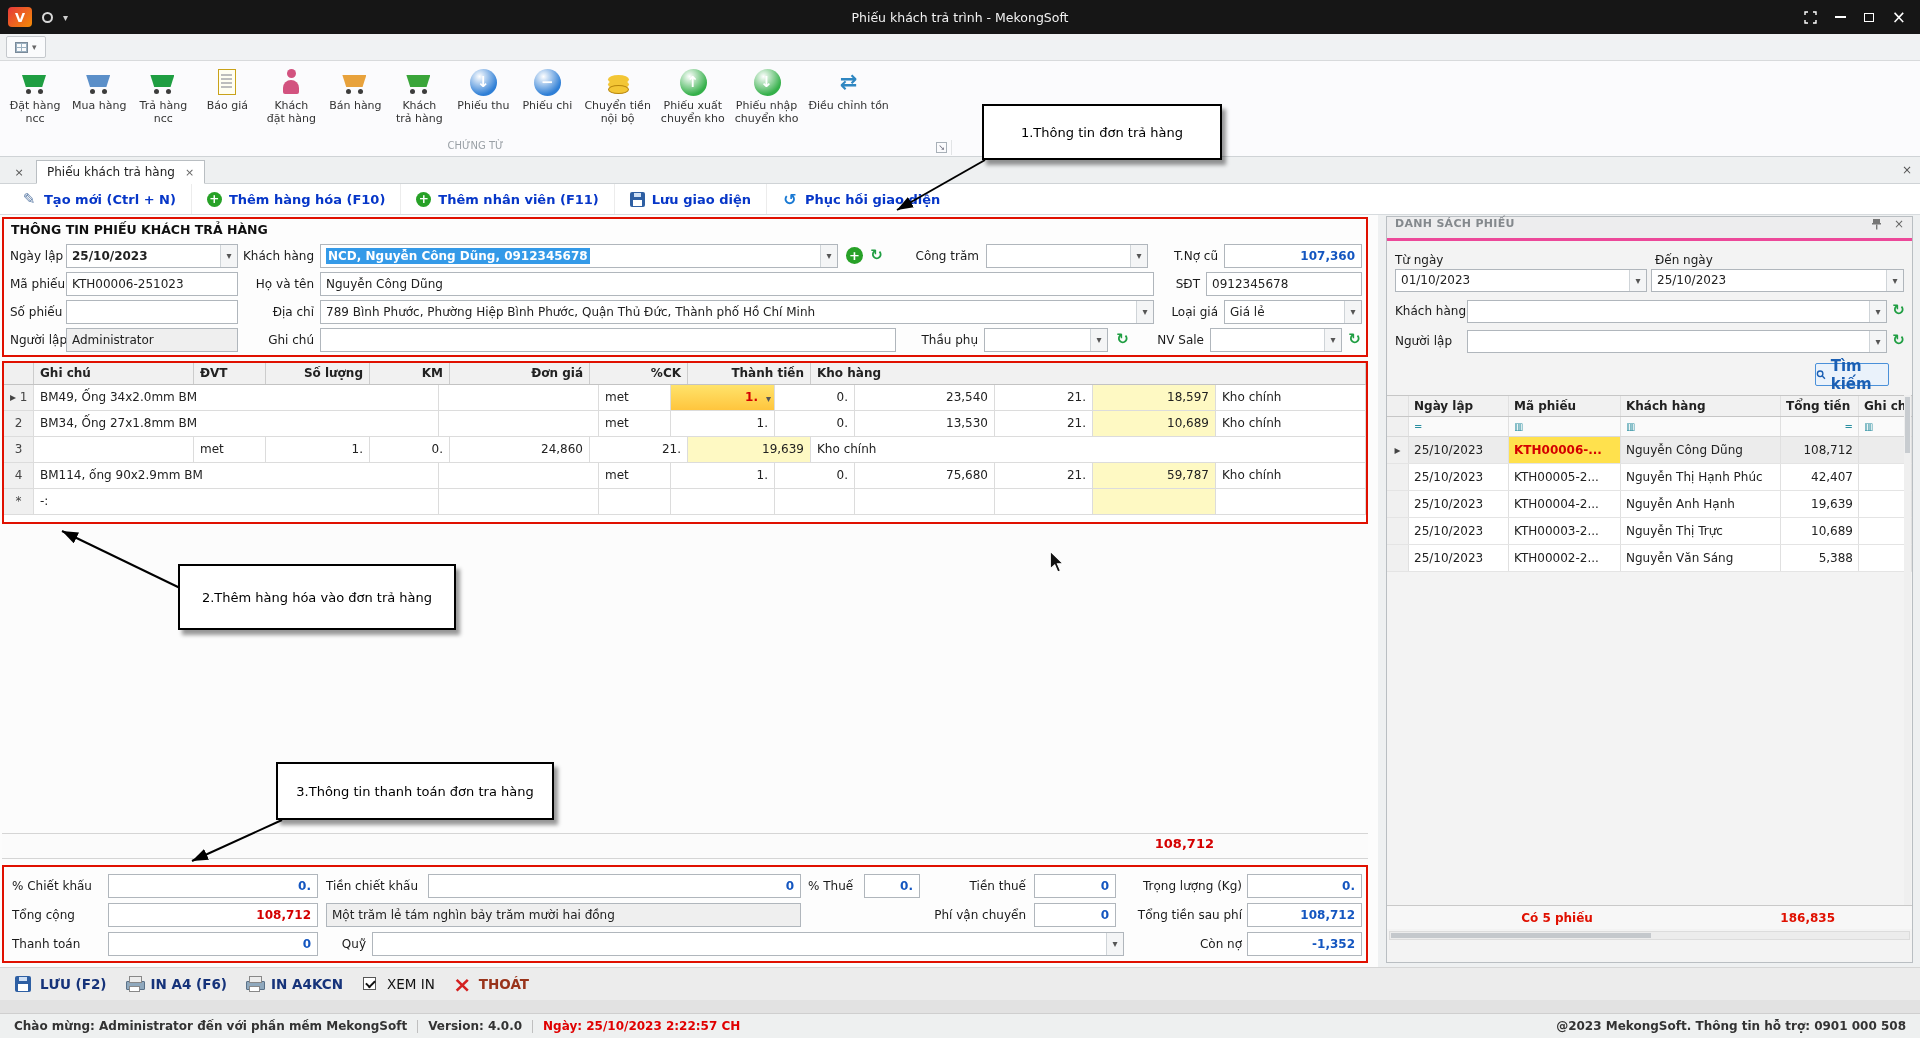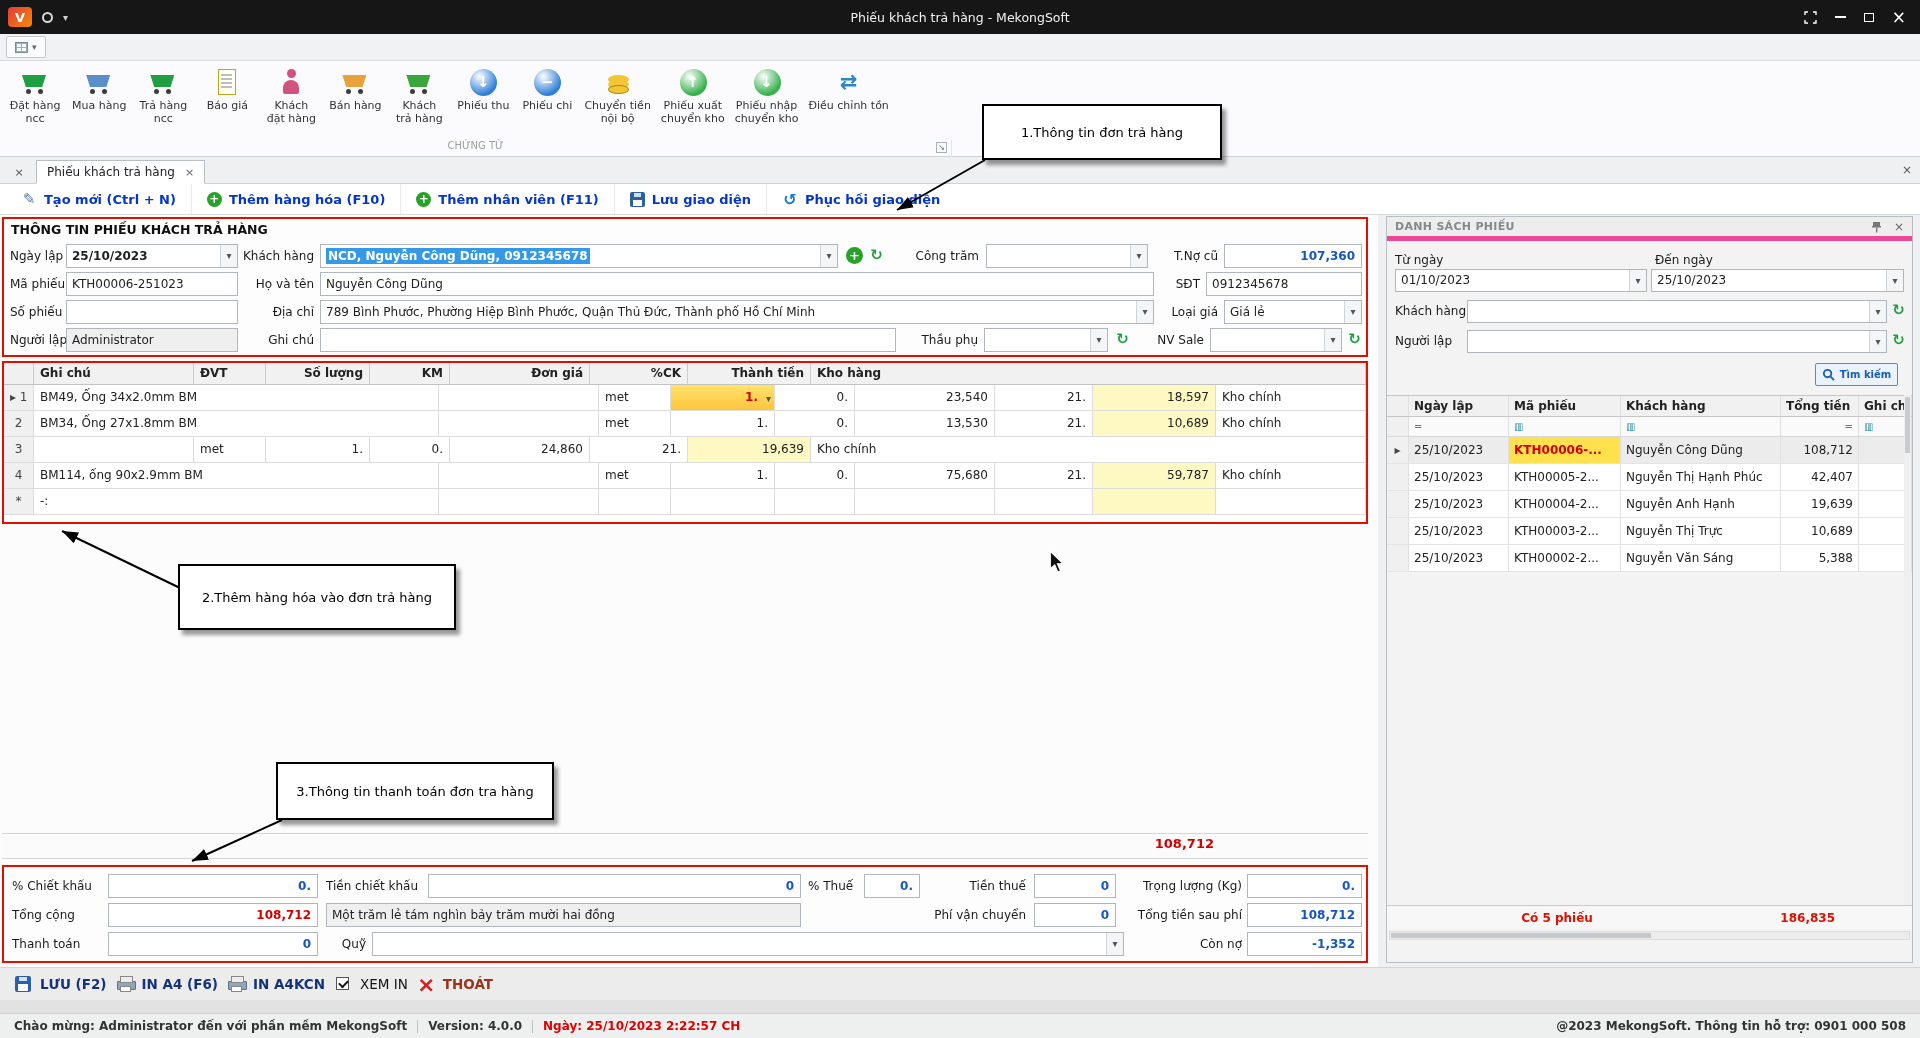--- a/index.html
+++ b/index.html
@@ -105,43 +105,43 @@
 .irow.selected .cc3{background:linear-gradient(#ffe36b,#ffc53d);color:#d40000;font-weight:bold;padding-right:16px}
 .irow.selected .cc3::after{content:"▾";position:absolute;right:3px;top:1px;color:#555;font-size:10px}
 
 .sumrow{position:absolute;left:2px;top:618px;width:1366px;height:26px;background:#fbfbfb;border-top:1px solid #d5d5d5;border-bottom:1px solid #d5d5d5}
 .sumval{position:absolute;left:1050px;top:2px;width:162px;text-align:right;color:#d40000;font-weight:bold;font-size:13px}
 
 
 #paybox{left:2px;top:650px;width:1366px;height:98px;background:#fdfdfd}
 
 
-#footbar{position:absolute;left:0;top:967px;width:1920px;height:33px;background:#ececec;border-top:1px solid #d5d5d5;display:flex;align-items:center;gap:9px;padding-left:14px}
+#footbar{position:absolute;left:0;top:967px;width:1920px;height:33px;background:#ececec;border-top:1px solid #d5d5d5;display:flex;align-items:center;gap:18px;padding-left:14px}
 .fbtn{display:flex;align-items:center;gap:7px;font-weight:bold;font-size:13.5px}
 .fic{position:relative;width:19px;height:18px;flex:none}
 .fic b{position:absolute}
 .fic-save i{position:absolute;left:1px;top:1px;width:16px;height:16px;background:#2e5fa3;border-radius:2px}
 .fic-save i::before{content:"";position:absolute;left:3px;bottom:1px;width:10px;height:7px;background:#fff}
 .fic-save i::after{content:"";position:absolute;left:4px;top:1px;width:8px;height:4px;background:#cfe0f5}
 .fic-print i{position:absolute;left:0;top:0;width:19px;height:18px}
 .fic-print i::before{content:"";position:absolute;left:1px;top:6px;width:17px;height:7px;background:#8fa8bd;border:1px solid #5a7187;border-radius:1px}
 .fic-print i::after{content:"";position:absolute;left:4px;top:1px;width:11px;height:5px;background:#ececec;border:1px solid #888}
 .fic-print b{left:4px;top:11px;width:11px;height:6px;background:#fff;border:1px solid #888}
 .fic-check i{position:absolute;left:2px;top:2px;width:13px;height:13px;border:1px solid #555;background:#fff}
 .fic-check i::after{content:"";position:absolute;left:2px;top:2px;width:7px;height:4px;border-left:2px solid #111;border-bottom:2px solid #111;transform:rotate(-45deg)}
 .fic-x{display:flex;align-items:center;justify-content:center;color:#d42020;font-size:22px;font-weight:bold}
 
 
 #panel{position:absolute;left:1386px;top:216px;width:527px;height:747px;background:#f3f3f3;border:1px solid #b9bec2}
-.phead{height:24px;background:#ededee;border-bottom:5px solid #ec4899;display:flex;align-items:center;padding:0 8px}
+.phead{height:24px;background:#ededee;border-bottom:3px solid #ec4899;display:flex;align-items:flex-start;padding:0 8px}
 .phead .ptitle{font-size:11px;font-weight:bold;color:#84898d;letter-spacing:.3px}
 .phead .ptools{margin-left:auto;display:flex;align-items:center;gap:12px;color:#666}
 .plb{position:absolute;font-size:12px;color:#1a1a1a;height:22px;line-height:22px;white-space:nowrap}
 .pin{position:absolute;height:23px;background:#fff;border:1px solid #b0b6bc;font-size:12px;line-height:21px;padding:0 5px;white-space:nowrap;overflow:hidden}
-.searchbtn{position:absolute;left:428px;top:146px;width:83px;height:23px;background:#eaf2fb;border:1px solid #4a90d9;border-radius:2px;display:flex;align-items:center;justify-content:center;gap:5px;color:#1a5fb4;font-weight:bold;font-size:10px}
+.searchbtn{position:absolute;left:428px;top:146px;width:74px;height:23px;background:#eaf2fb;border:1px solid #4a90d9;border-radius:2px;display:flex;align-items:center;justify-content:center;gap:5px;color:#1a5fb4;font-weight:bold;font-size:15px}
 .pgrid{position:absolute;left:0px;top:178px;width:525px}
 .prow{display:flex;height:27px;background:#fff;border-bottom:1px solid #e4e4e4}
 .prow .c,.pghead .c,.pfilter .c{border-right:1px solid #e0e0e0;padding:0 5px;overflow:hidden;white-space:nowrap;font-size:12px;line-height:26px}
 .pghead{display:flex;height:22px;background:#f1f1f1;font-weight:bold;border-bottom:1px solid #c6c6c6;border-top:1px solid #c6c6c6}
 .pghead .c{line-height:21px}
 .pfilter{display:flex;height:20px;background:#fafafa;border-bottom:1px solid #d9d9d9}
 .pfilter .c{line-height:19px;color:#2a8fa0;font-size:10px}
 .pm{width:22px;flex:none;background:#f0f0f0;text-align:center;color:#444}
 .pc1{width:100px;flex:none}
 .pc2{width:112px;flex:none}
@@ -178,21 +178,21 @@
 </style>
 </head>
 <body>
 
 <div id="titlebar">
   <div class="tb-left">
     <span class="logo">V</span>
     <span class="qa-circle"></span>
     <span class="qa-caret">▾</span>
   </div>
-  <div class="tb-title">Phiếu khách trả hàng - MekongSoft</div>
+  <div class="tb-title">Phiếu khách trả trình - MekongSoft</div>
   <div class="tb-right">
     <svg width="13" height="13" viewBox="0 0 13 13">
         <path d="M1 4V1h3M9 1h3v3M12 9v3H9M4 12H1V9" stroke="#fff" stroke-width="1.4" fill="none"></path>
       </svg>
     <span class="wc-min"></span>
     <span class="wc-max"></span>
     <span class="wc-close">×</span>
   </div>
 </div>
 

